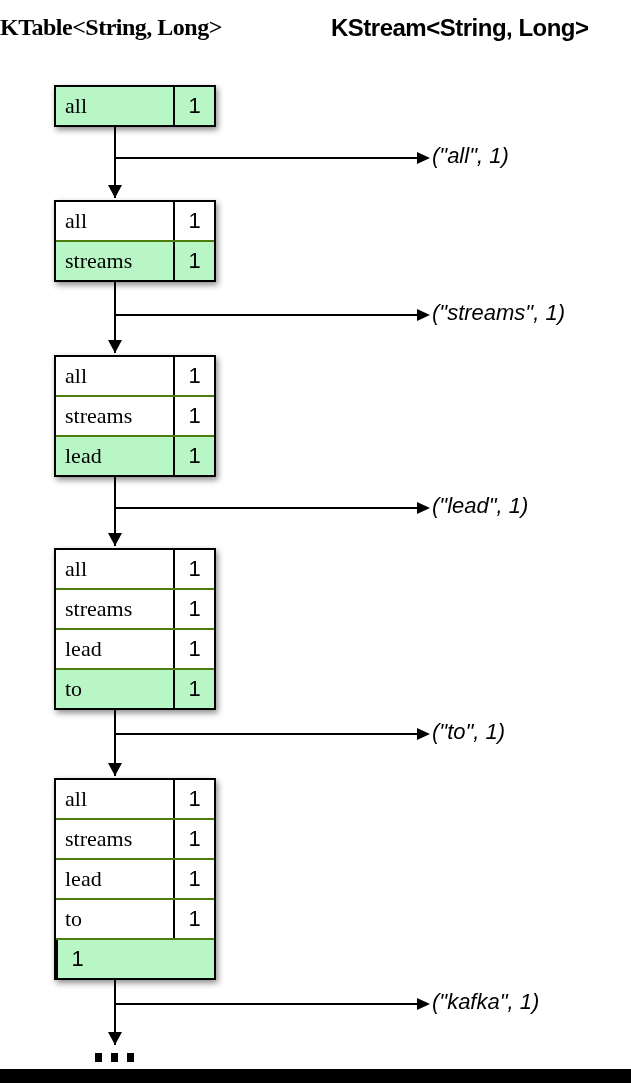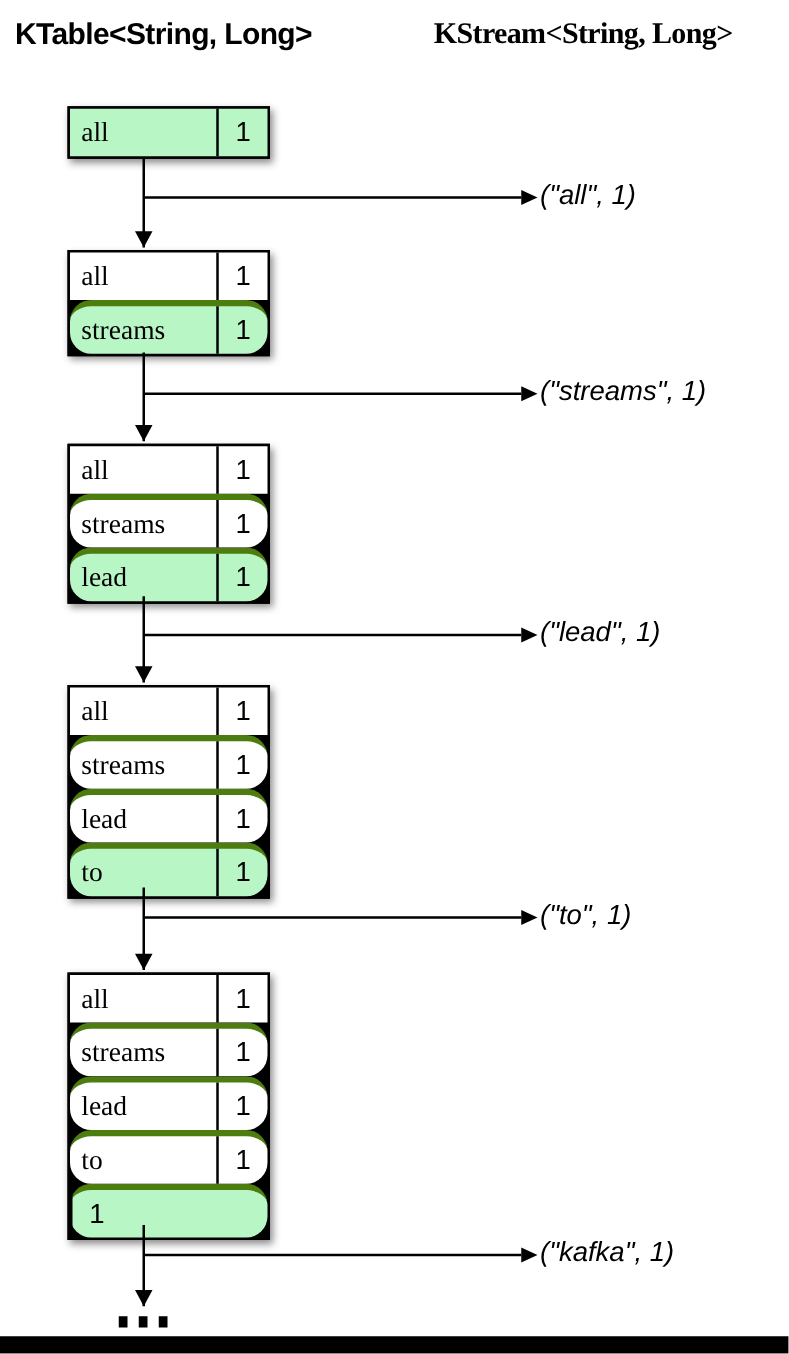--- a/index.html
+++ b/index.html
@@ -1,25 +1,25 @@
 <!DOCTYPE html>
 <html style="--hl: #b9f6c6;"><head>
 <meta charset="utf-8">
 <style>
   html,body{margin:0;padding:0;background:#fff;}
   #stage{position:relative;width:631px;height:1083px;background:#fff;overflow:hidden;
          font-family:"Liberation Sans",sans-serif;}
   .hdr{position:absolute;top:14px;font:bold 24px "Liberation Sans",sans-serif;
        letter-spacing:-0.5px;color:#000;white-space:nowrap;}
-  #hdr-left{left:12px;}
-  #hdr-right{left:347px;font-family:Liberation Serif, serif;}
-  .ktable{position:absolute;left:54px;width:162px;border:2px solid #000;background:#000000;
+  #hdr-left{left:0;font-family:Liberation Serif, serif;}
+  #hdr-right{left:331px;}
+  .ktable{position:absolute;left:54px;width:162px;border:2px solid #000;background:#eab308;
           box-shadow:2px 3px 6px rgba(0,0,0,0.45);box-sizing:border-box;}
   .trow{display:flex;height:38px;background:#fff;}
-  .trow + .trow{border-top:5px solid #4d7c0f;border-radius:17px;}
+  .trow + .trow{border-top:2px solid #4d7c0f;}
   .trow.hl{background:var(--hl,#b9f6c6);}
   .kcell{flex:1;font:22px "Liberation Serif",serif;color:#000;line-height:38px;
          padding-left:9px;overflow:hidden;}
   .vcell{width:39px;border-left:2px solid #000;font:22px "Liberation Sans",sans-serif;
          color:#000;line-height:38px;text-align:center;}
   .vline{position:absolute;left:114px;width:2px;background:#000;}
   .head-down{position:absolute;left:108px;width:0;height:0;
              border-left:7px solid transparent;border-right:7px solid transparent;
              border-top:13px solid #000;}
   .hline{position:absolute;left:115px;width:302px;height:2px;background:#000;}

